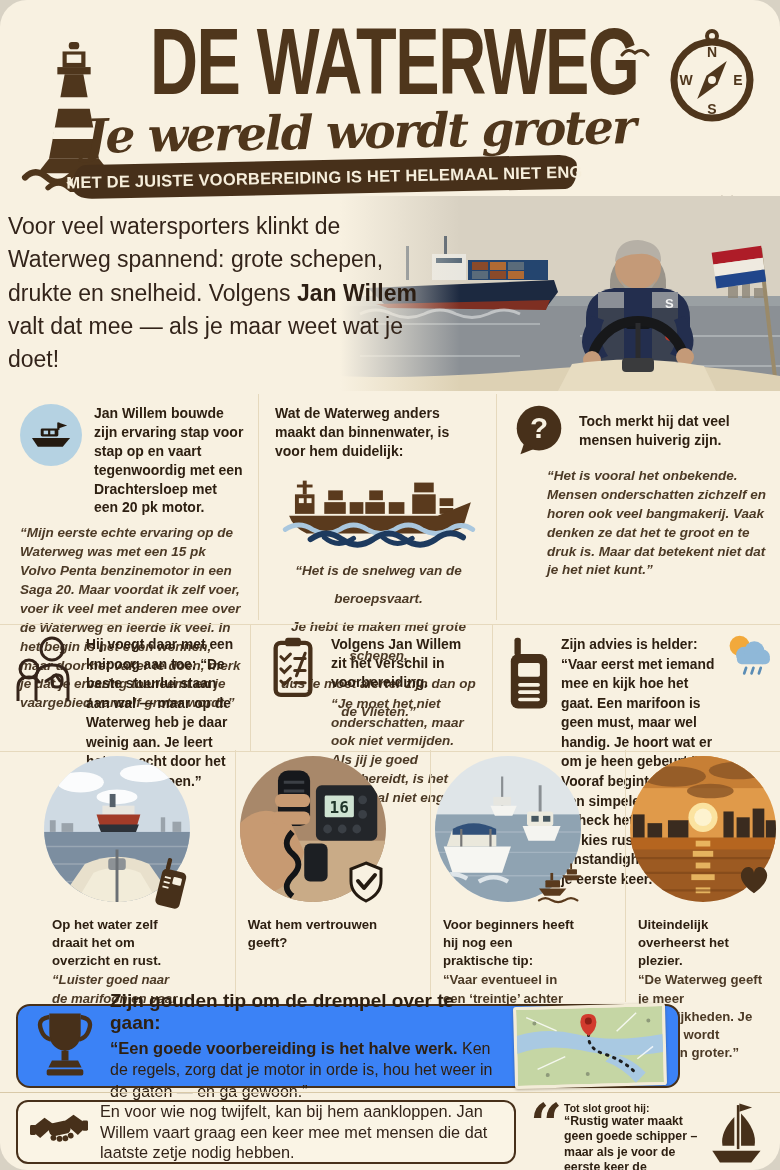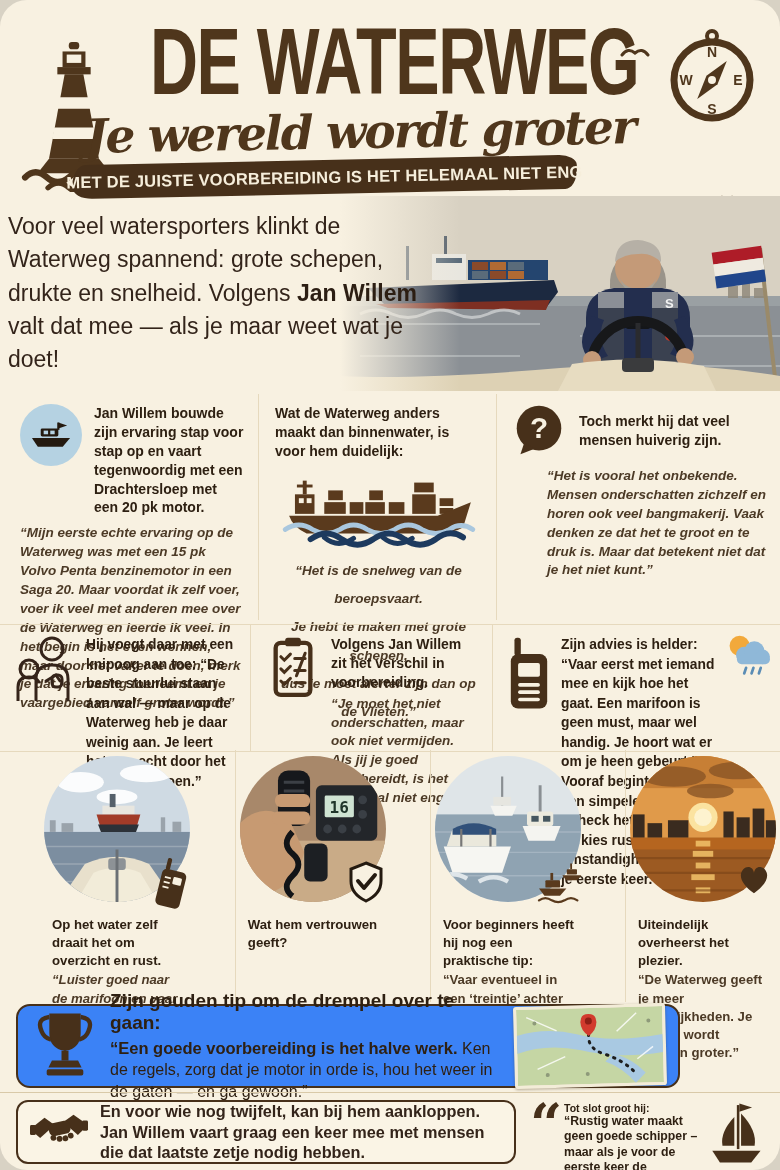--- a/index.html
+++ b/index.html
@@ -40,21 +40,21 @@
   
   .tip{left:16px;top:1004px;width:664px;height:84px;box-sizing:border-box;border:2.5px solid #47301a;border-radius:14px;background:#3b82f6;display:flex;align-items:center;padding:6px 12px 6px 16px;}
   .tip-text{flex:1;padding:0 10px 0 14px;}
   .tip-h{font-weight:700;font-size:19px;color:#2e2012;}
   .tip-q{font-size:16px;line-height:1.35;color:#2e2012;margin-top:3px;}
   .tip-q b{font-size:16.5px;}
   .map{flex:0 0 146px;width:146px;height:76px;background:#efe7d2;border:3px solid #f3ecd8;box-shadow:0 1px 3px rgba(60,40,10,.35);transform:rotate(-1.5deg);border-radius:3px;overflow:hidden;}
   
   .hr-bottom{left:0;top:1092px;width:780px;height:0;border-top:1px solid #d9c9a8;}
   .invite{left:16px;top:1100px;width:500px;height:64px;box-sizing:border-box;border:2px solid #47301a;border-radius:12px;background:#faf4e5;display:flex;align-items:center;gap:12px;padding:4px 10px 4px 12px;}
-  .invite-text{font-weight:700;font-size:16.3px;line-height:1.28;color:#33241a;}
+  .invite-text{font-weight:400;font-size:16.3px;line-height:1.28;color:#33241a;}
   .fquote{left:530px;top:1102px;width:172px;}
   .fquote .mark{position:absolute;left:0;top:-6px;font-family:"DejaVu Serif",serif;font-size:56px;font-weight:700;color:#47301a;line-height:1;}
   .fquote .lbl{margin-left:34px;font-weight:700;font-size:10.5px;color:#2e2012;}
   .fquote .txt{margin-left:34px;font-weight:700;font-size:12.3px;line-height:1.25;color:#2e2012;}
   .sailboat{left:702px;top:1100px;}
   .bird{position:absolute;}
 </style>
 </head>
 <body>
 

